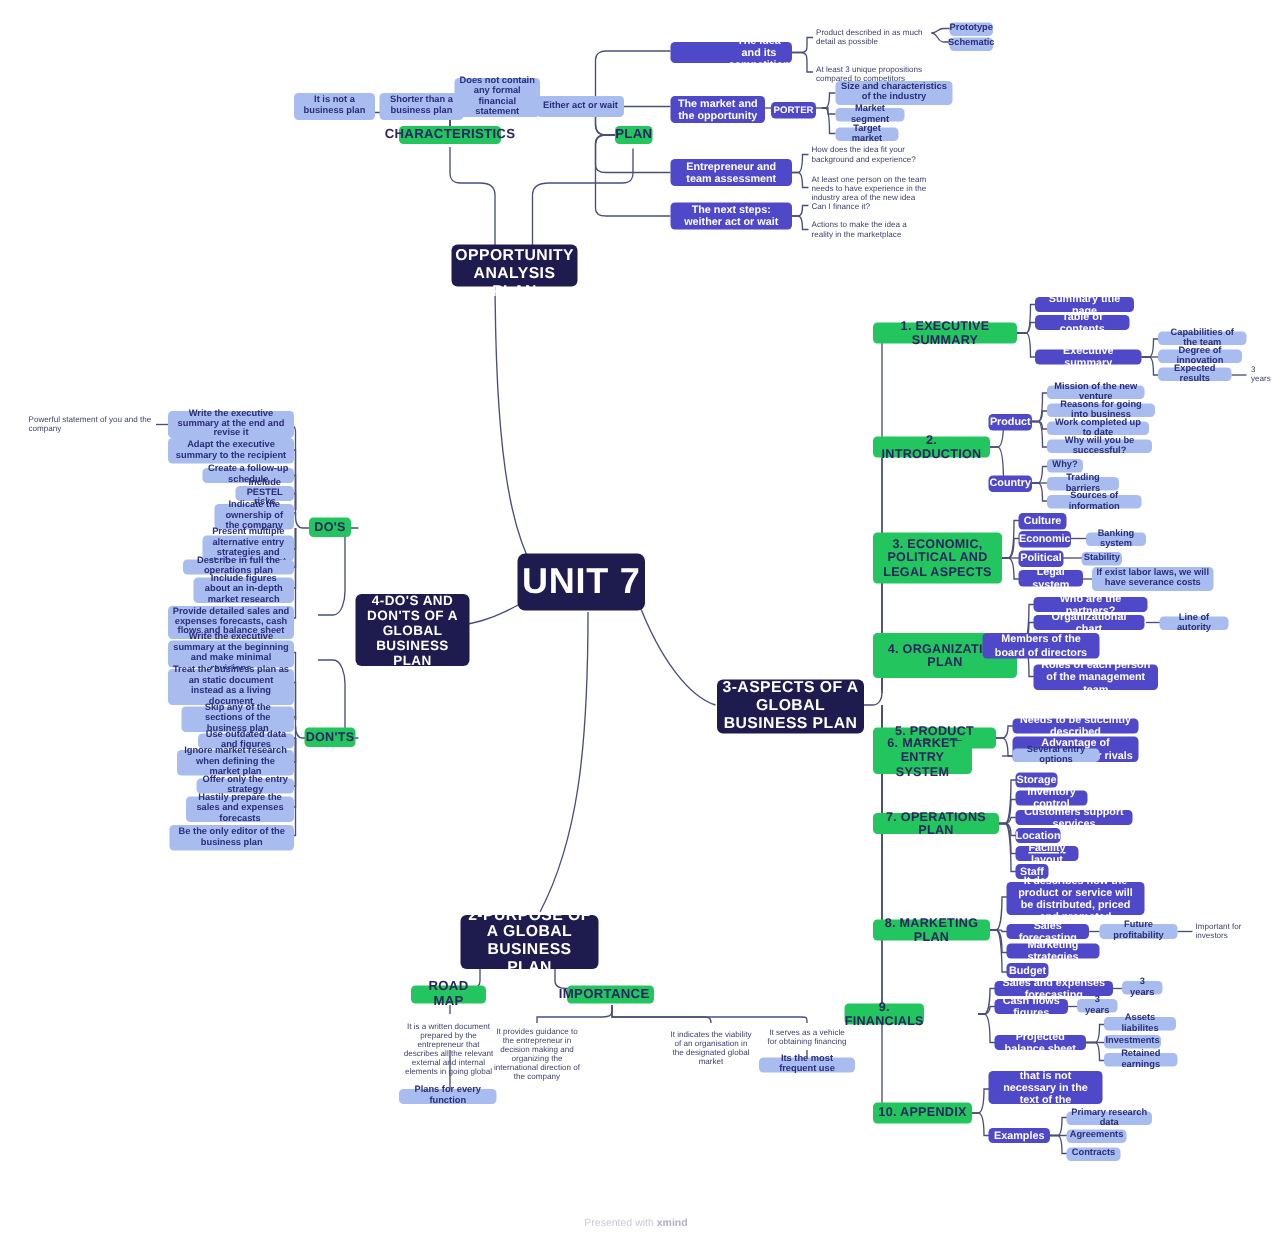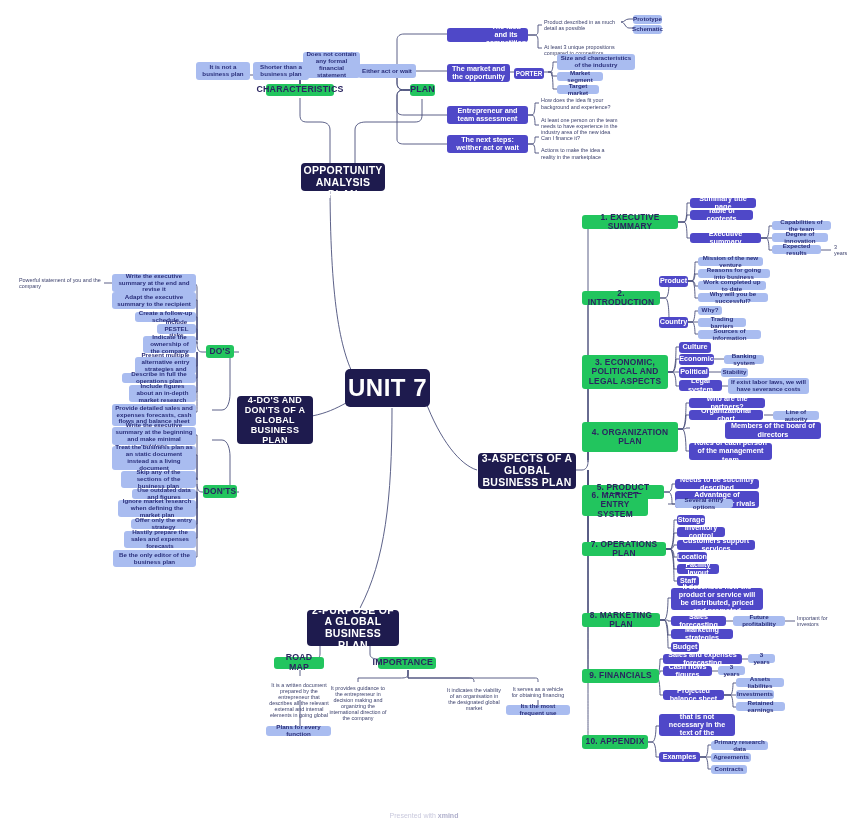--- a/index.html
+++ b/index.html
@@ -492,21 +492,21 @@
   </div>
   <div class="node n-indigo" style="left:689px; top:398px; width:76px; height:10px;">
     <span>Who are the partners?</span>
   </div>
   <div class="node n-indigo" style="left:689px; top:410px; width:74px; height:10px;">
     <span>Organizational chart</span>
   </div>
   <div class="node n-light" style="left:773px; top:411px; width:46px; height:9px;">
     <span>Line of autority</span>
   </div>
-  <div class="node n-indigo" style="left:725px; top:422px; width:96px; height:17px;">
+  <div class="node n-indigo" style="left:655px; top:422px; width:78px; height:17px;">
     <span>Members of the board of directors</span>
   </div>
   <div class="node n-indigo" style="left:689px; top:443px; width:83px; height:17px;">
     <span>Roles of each person of the management team</span>
   </div>
 
   <div class="node n-orange" style="left:582px; top:485px; width:82px; height:14px;">
     <span>5. PRODUCT SERVICE</span>
   </div>
   <div class="node n-indigo" style="left:675px; top:479px; width:84px; height:10px;">
@@ -560,21 +560,21 @@
   <div class="node n-text left" style="left:794px; top:617px; width:50px; height:8px;">
     <span>Important for investors</span>
   </div>
   <div class="node n-indigo" style="left:671px; top:629px; width:62px; height:10px;">
     <span>Marketing strategies</span>
   </div>
   <div class="node n-indigo" style="left:671px; top:642px; width:28px; height:10px;">
     <span>Budget</span>
   </div>
 
-  <div class="node n-orange" style="left:582px; top:669px; width:77px; height:14px;text-align:center;">
+  <div class="node n-orange" style="left:563px; top:669px; width:53px; height:14px;text-align:center;">
     <span>9. FINANCIALS</span>
   </div>
   <div class="node n-indigo" style="left:663px; top:654px; width:79px; height:10px;">
     <span>Sales and expenses forecasting</span>
   </div>
   <div class="node n-light" style="left:748px; top:654px; width:27px; height:9px;">
     <span>3 years</span>
   </div>
   <div class="node n-indigo" style="left:663px; top:666px; width:49px; height:10px;">
     <span>Cash flows figures</span>

